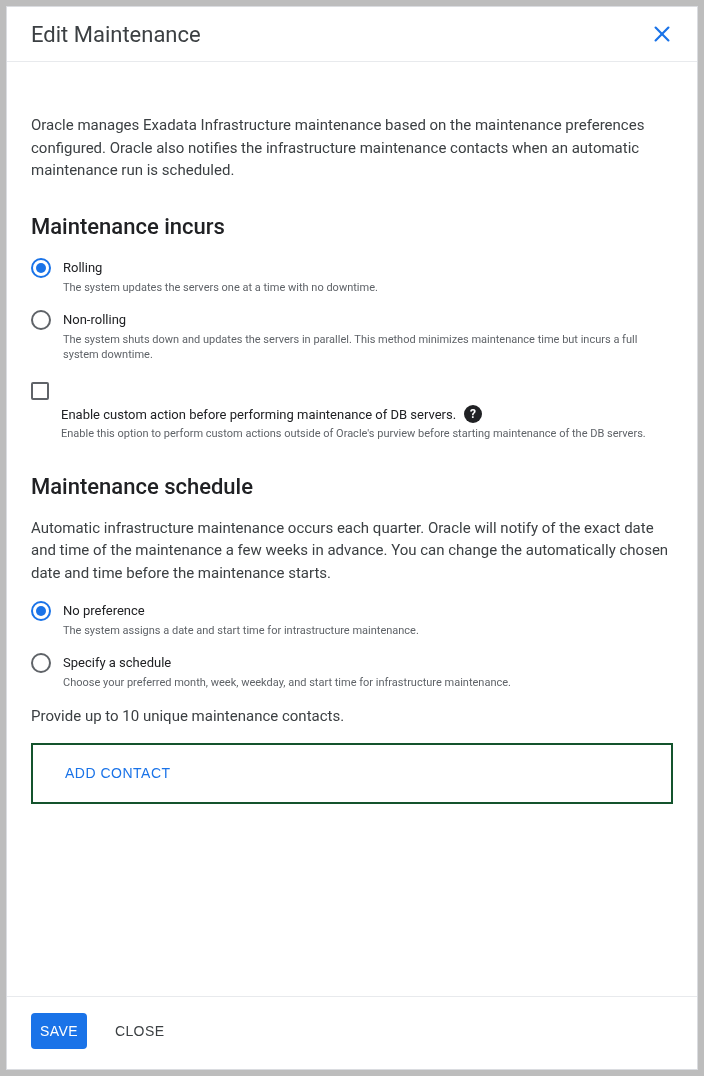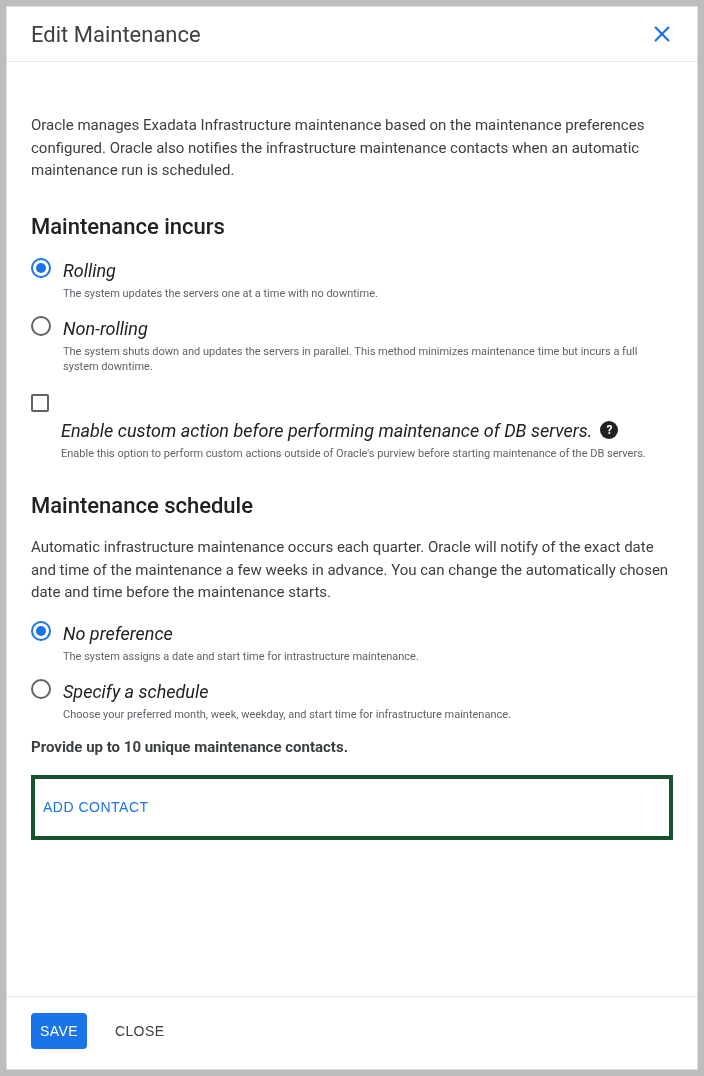--- a/index.html
+++ b/index.html
@@ -85,24 +85,23 @@
   .checkbox {
     flex-shrink: 0;
     width: 18px; height: 18px;
     border: 2px solid #5f6368;
     border-radius: 2px;
     margin-right: 12px;
     margin-top: 1px;
   }
   .opt-body { flex: 1; }
   .opt-label {
-    font-size: 18px;
+    font-size: 13px;
     color: #202124;
     display: inline;
-    font-style: italic;
   }
   .opt-label-row { display: flex; align-items: center; gap: 8px; margin-top: 24px; }
   .opt-desc {
     color: #5f6368;
     font-size: 11px;
     margin-top: 2px;
     line-height: 1.4;
   }
   .help-icon {
     display: inline-flex;
@@ -110,22 +109,22 @@
     border-radius: 50%;
     background: #202124;
     color: #fff;
     font-weight: 700;
     font-size: 12px;
     align-items: center;
     justify-content: center;
     flex-shrink: 0;
   }
   .contacts-box {
-    border: 4px solid #14532d;
-    padding: 18px 8px;
+    border: 2px solid #14532d;
+    padding: 18px 32px;
     margin-bottom: 30px;
   }
   .add-contact {
     background: none; border: none;
     color: #1a73e8;
     font-size: 14px;
     font-weight: 500;
     letter-spacing: 0.5px;
     cursor: pointer;
     padding: 0;
@@ -216,21 +215,21 @@
     </div>
 
     <div class="option-row">
       <div class="radio"></div>
       <div class="opt-body">
         <div class="opt-label">Specify a schedule</div>
         <div class="opt-desc">Choose your preferred month, week, weekday, and start time for infrastructure maintenance.</div>
       </div>
     </div>
 
-    <div class="section-desc" style="font-weight:bold;">Provide up to 10 unique maintenance contacts.</div>
+    <div class="section-desc" style="">Provide up to 10 unique maintenance contacts.</div>
 
     <div class="contacts-box">
       <button class="add-contact">ADD CONTACT</button>
     </div>
 
   </div>
 
   <div class="dialog-footer">
     <button class="btn primary">SAVE</button>
     <button class="btn text">CLOSE</button>

